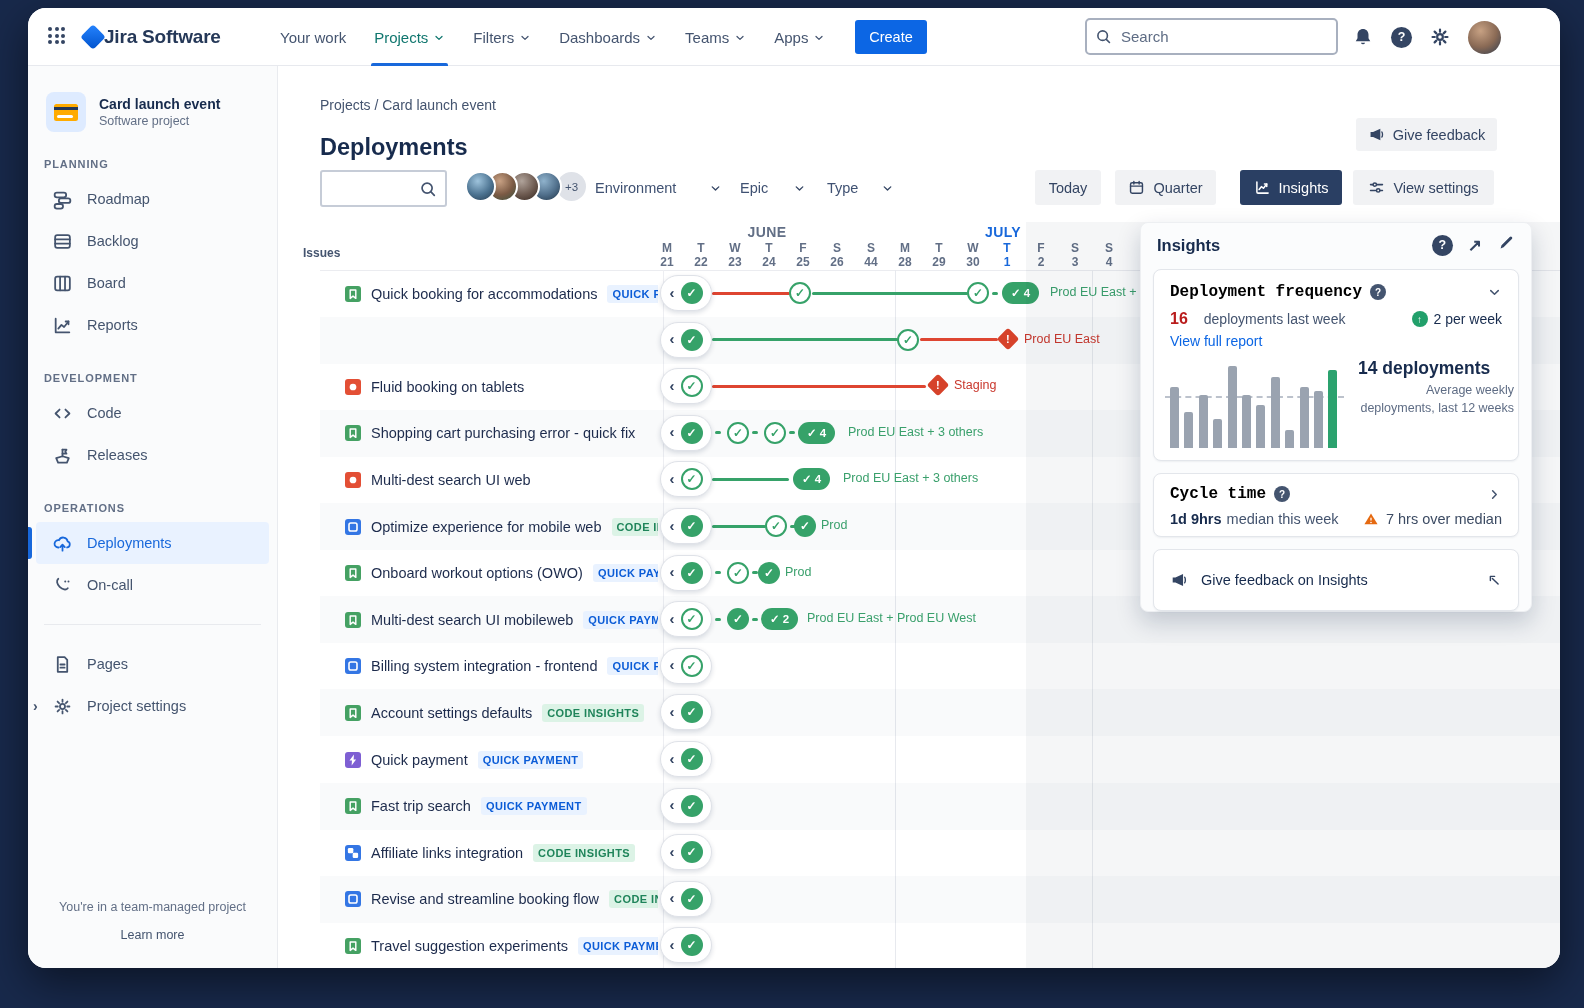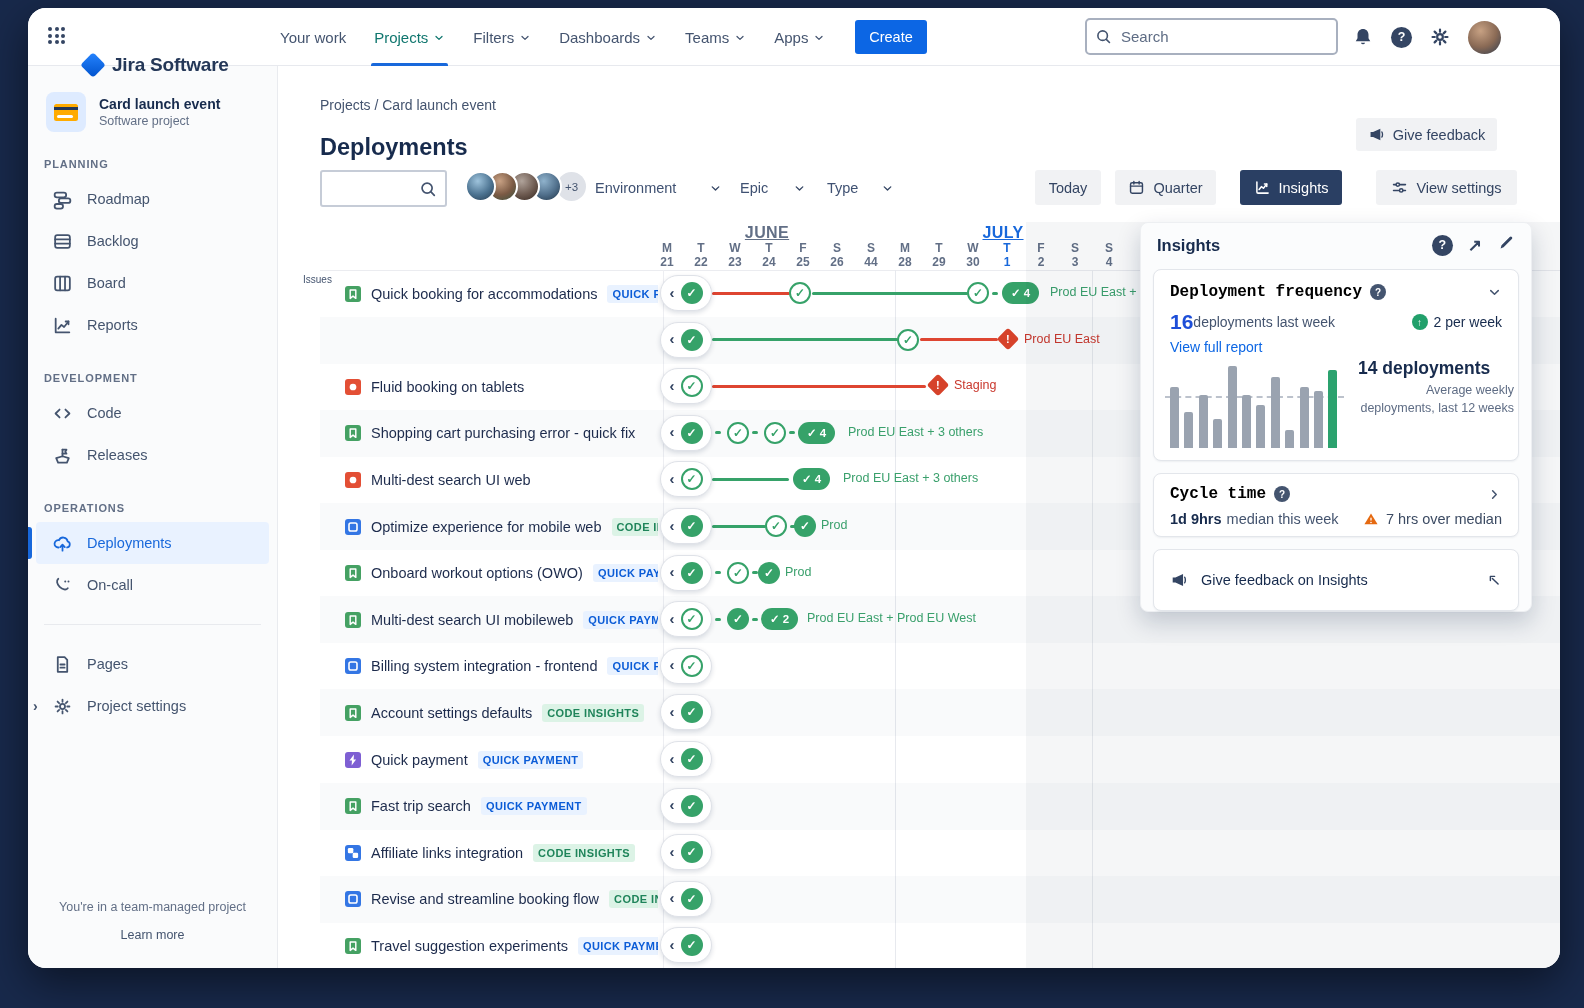--- a/index.html
+++ b/index.html
@@ -5,21 +5,21 @@
   html,body{margin:0;padding:0;width:1584px;height:1008px;overflow:hidden;
     background:#18294B;font-family:"Liberation Sans",sans-serif;}
   *{box-sizing:border-box;}
   .window{position:absolute;left:28px;top:8px;width:1532px;height:960px;background:#fff;
     border-radius:18px;overflow:hidden;box-shadow:0 14px 44px rgba(0,0,0,.5);}
   
   .topnav{position:absolute;left:0;top:0;right:0;height:58px;background:#fff;border-bottom:1px solid #E7E9EE;z-index:40;}
   .appswitch{position:absolute;left:20px;top:19px;width:20px;height:20px;display:grid;
     grid-template-columns:repeat(3,4px);grid-template-rows:repeat(3,4px);gap:2.6px;}
   .appswitch i{background:#344563;border-radius:50%;}
-  .logo{position:absolute;left:54px;top:0;height:58px;display:flex;align-items:center;gap:8px;margin-top:28px;}
+  .logo{position:absolute;left:54px;top:0;height:58px;display:flex;align-items:center;}
   .logo-mark{width:22px;height:22px;border-radius:4px;background:linear-gradient(135deg,#2684FF,#0052CC);
     transform:rotate(45deg) scale(.82);}
   .logo-text{font-size:19px;font-weight:700;color:#253858;letter-spacing:-.2px;}
   .navitems{position:absolute;left:252px;top:0;height:58px;display:flex;align-items:center;gap:28px;}
   .nav-item{position:relative;height:100%;display:flex;align-items:center;gap:5px;font-size:15px;
     font-weight:500;color:#44546F;cursor:pointer;white-space:nowrap;}
   .nav-item.active{color:#0f766e;}
   .nav-item.active::after{content:"";position:absolute;left:-3px;right:-3px;bottom:0;height:3px;
     background:#1868DB;border-radius:2px 2px 0 0;}
   .nav-item .chev svg{width:12px;height:12px;display:block;margin-top:2px;}
@@ -77,23 +77,23 @@
   .avmore{position:absolute;left:92px;top:1px;width:29px;height:29px;border-radius:50%;background:#DFE2E8;
     color:#44546F;font-size:11.5px;font-weight:500;display:flex;align-items:center;justify-content:center;cursor:pointer;}
   .ddgroup{position:absolute;top:110px;height:24px;display:flex;align-items:center;justify-content:space-between;
     font-size:14.5px;font-weight:500;color:#3F5172;cursor:pointer;}
   .ddgroup svg{width:13px;height:13px;margin-top:4px;}
   .fbtn{position:absolute;top:104px;height:35px;font-size:14.5px;}
   .fbtn svg{width:17px;height:17px;}
   .btn-insights{background:#2A3F63;color:#fff;}
   
   .thead{position:absolute;left:42px;top:156px;width:1240px;height:48px;}
-  .ilab{position:absolute;left:25px;top:180px;font-size:10px;font-weight:400;color:#44546F;margin-top:28px;}
-  .mon{position:absolute;top:2px;transform:translateX(-50%);font-size:16px;font-weight:700;
-    letter-spacing:.4px;color:#626F86;text-decoration:underline;}
+  .ilab{position:absolute;left:25px;top:180px;font-size:12px;font-weight:700;color:#44546F;}
+  .mon{position:absolute;top:2px;transform:translateX(-50%);font-size:14px;font-weight:700;
+    letter-spacing:.4px;color:#626F86;}
   .mon.accent{color:#1868DB;}
   .day{position:absolute;top:19px;width:34px;text-align:center;color:#626F86;}
   .day div{font-size:12px;font-weight:700;line-height:14px;}
   .day.today{color:#1868DB;}
   .hline{position:absolute;left:42px;top:204px;width:1240px;height:1px;background:#EBECF0;}
   
   .grid{position:absolute;left:42px;top:204px;width:1240px;height:698px;overflow:hidden;z-index:1;}
   .vline{position:absolute;top:0;bottom:0;width:1px;background:#ECEEF2;}
   .row{position:absolute;left:0;width:100%;height:47px;}
   .row.alt{background:rgba(9,30,66,0.025);}
@@ -139,21 +139,21 @@
     box-shadow:0 1px 2px rgba(9,30,66,.06);}
   .card-df{top:46px;height:192px;}
   .card-ct{top:250px;height:64px;}
   .card-fb{top:326px;height:62px;display:flex;align-items:center;padding:0 16px;gap:13px;cursor:pointer;}
   .ic-trow{display:flex;align-items:center;gap:8px;padding:13px 16px 0;}
   .ic-trow .tt{font-size:16px;font-weight:700;color:#000000;font-family:Liberation Mono, monospace;}
   .circ-help.sm{width:16px;height:16px;font-size:10px;background:#44546F;}
   .chevbox{margin-left:auto;color:#44546F;}
   .chevbox svg{width:15px;height:15px;display:block;}
   .ic-stat{display:flex;align-items:center;padding:9px 16px 0;font-size:14px;color:#44546F;}
-  .ic-stat b{color:#1d4ed8;font-size:21px;margin-right:0;}
+  .ic-stat b{color:#b91c1c;font-size:16px;margin-right:16px;}
   .trend{margin-left:auto;display:flex;align-items:center;gap:6px;color:#172B4D;font-weight:500;}
   .upc{width:16px;height:16px;border-radius:50%;background:#22A06B;color:#fff;font-size:10px;font-weight:700;
     display:flex;align-items:center;justify-content:center;}
   .ic-link{display:block;padding:5px 16px 0;font-size:14px;color:#0C66E4;cursor:pointer;text-decoration:none;}
   .bars{position:absolute;left:16px;bottom:12px;width:174px;height:84px;}
   .bar{position:absolute;bottom:0;width:9px;border-radius:2px 2px 0 0;background:#9AA3B0;}
   .bar.hl{background:#2BA26E;}
   .avgline{position:absolute;left:-5px;right:0;bottom:50px;border-top:2px dashed #BCC2CC;}
   .sumv{position:absolute;left:204px;top:88px;font-size:17.5px;font-weight:700;color:#172B4D;}
   .sumc{position:absolute;left:204px;top:112px;width:156px;font-size:12.5px;color:#5E6C84;line-height:1.42;text-align:right;}
@@ -422,21 +422,21 @@
       <span>Quarter</span>
     </button>
     <button class="gbtn fbtn btn-insights" style="left:962px;width:102px">
       <svg viewBox="0 0 20 20" fill="none" stroke="#fff" stroke-width="1.8" stroke-linecap="round" stroke-linejoin="round">
           <path d="M3.4 3.4v11.8a1.4 1.4 0 0 0 1.4 1.4h11.8"></path>
           <path d="M6 12.4l2.7-3.4 2.4 1.9 3.9-4.9"></path>
           <path d="M12.3 6h2.7v2.7"></path>
         </svg>
       <span>Insights</span>
     </button>
-    <button class="gbtn fbtn" style="left:1098px;width:141px">
+    <button class="gbtn fbtn" style="left:1075px;width:141px">
       <svg viewBox="0 0 20 20" fill="none" stroke="#344563" stroke-width="1.8" stroke-linecap="round">
           <path d="M3 6.6h14M3 13.4h14"></path>
           <circle cx="8" cy="6.6" r="2" fill="#F1F2F4"></circle>
           <circle cx="12" cy="13.4" r="2" fill="#F1F2F4"></circle>
         </svg>
       <span>View settings</span>
     </button>
 
     <div class="ilab">Issues</div>
     <div class="thead" id="thead">

